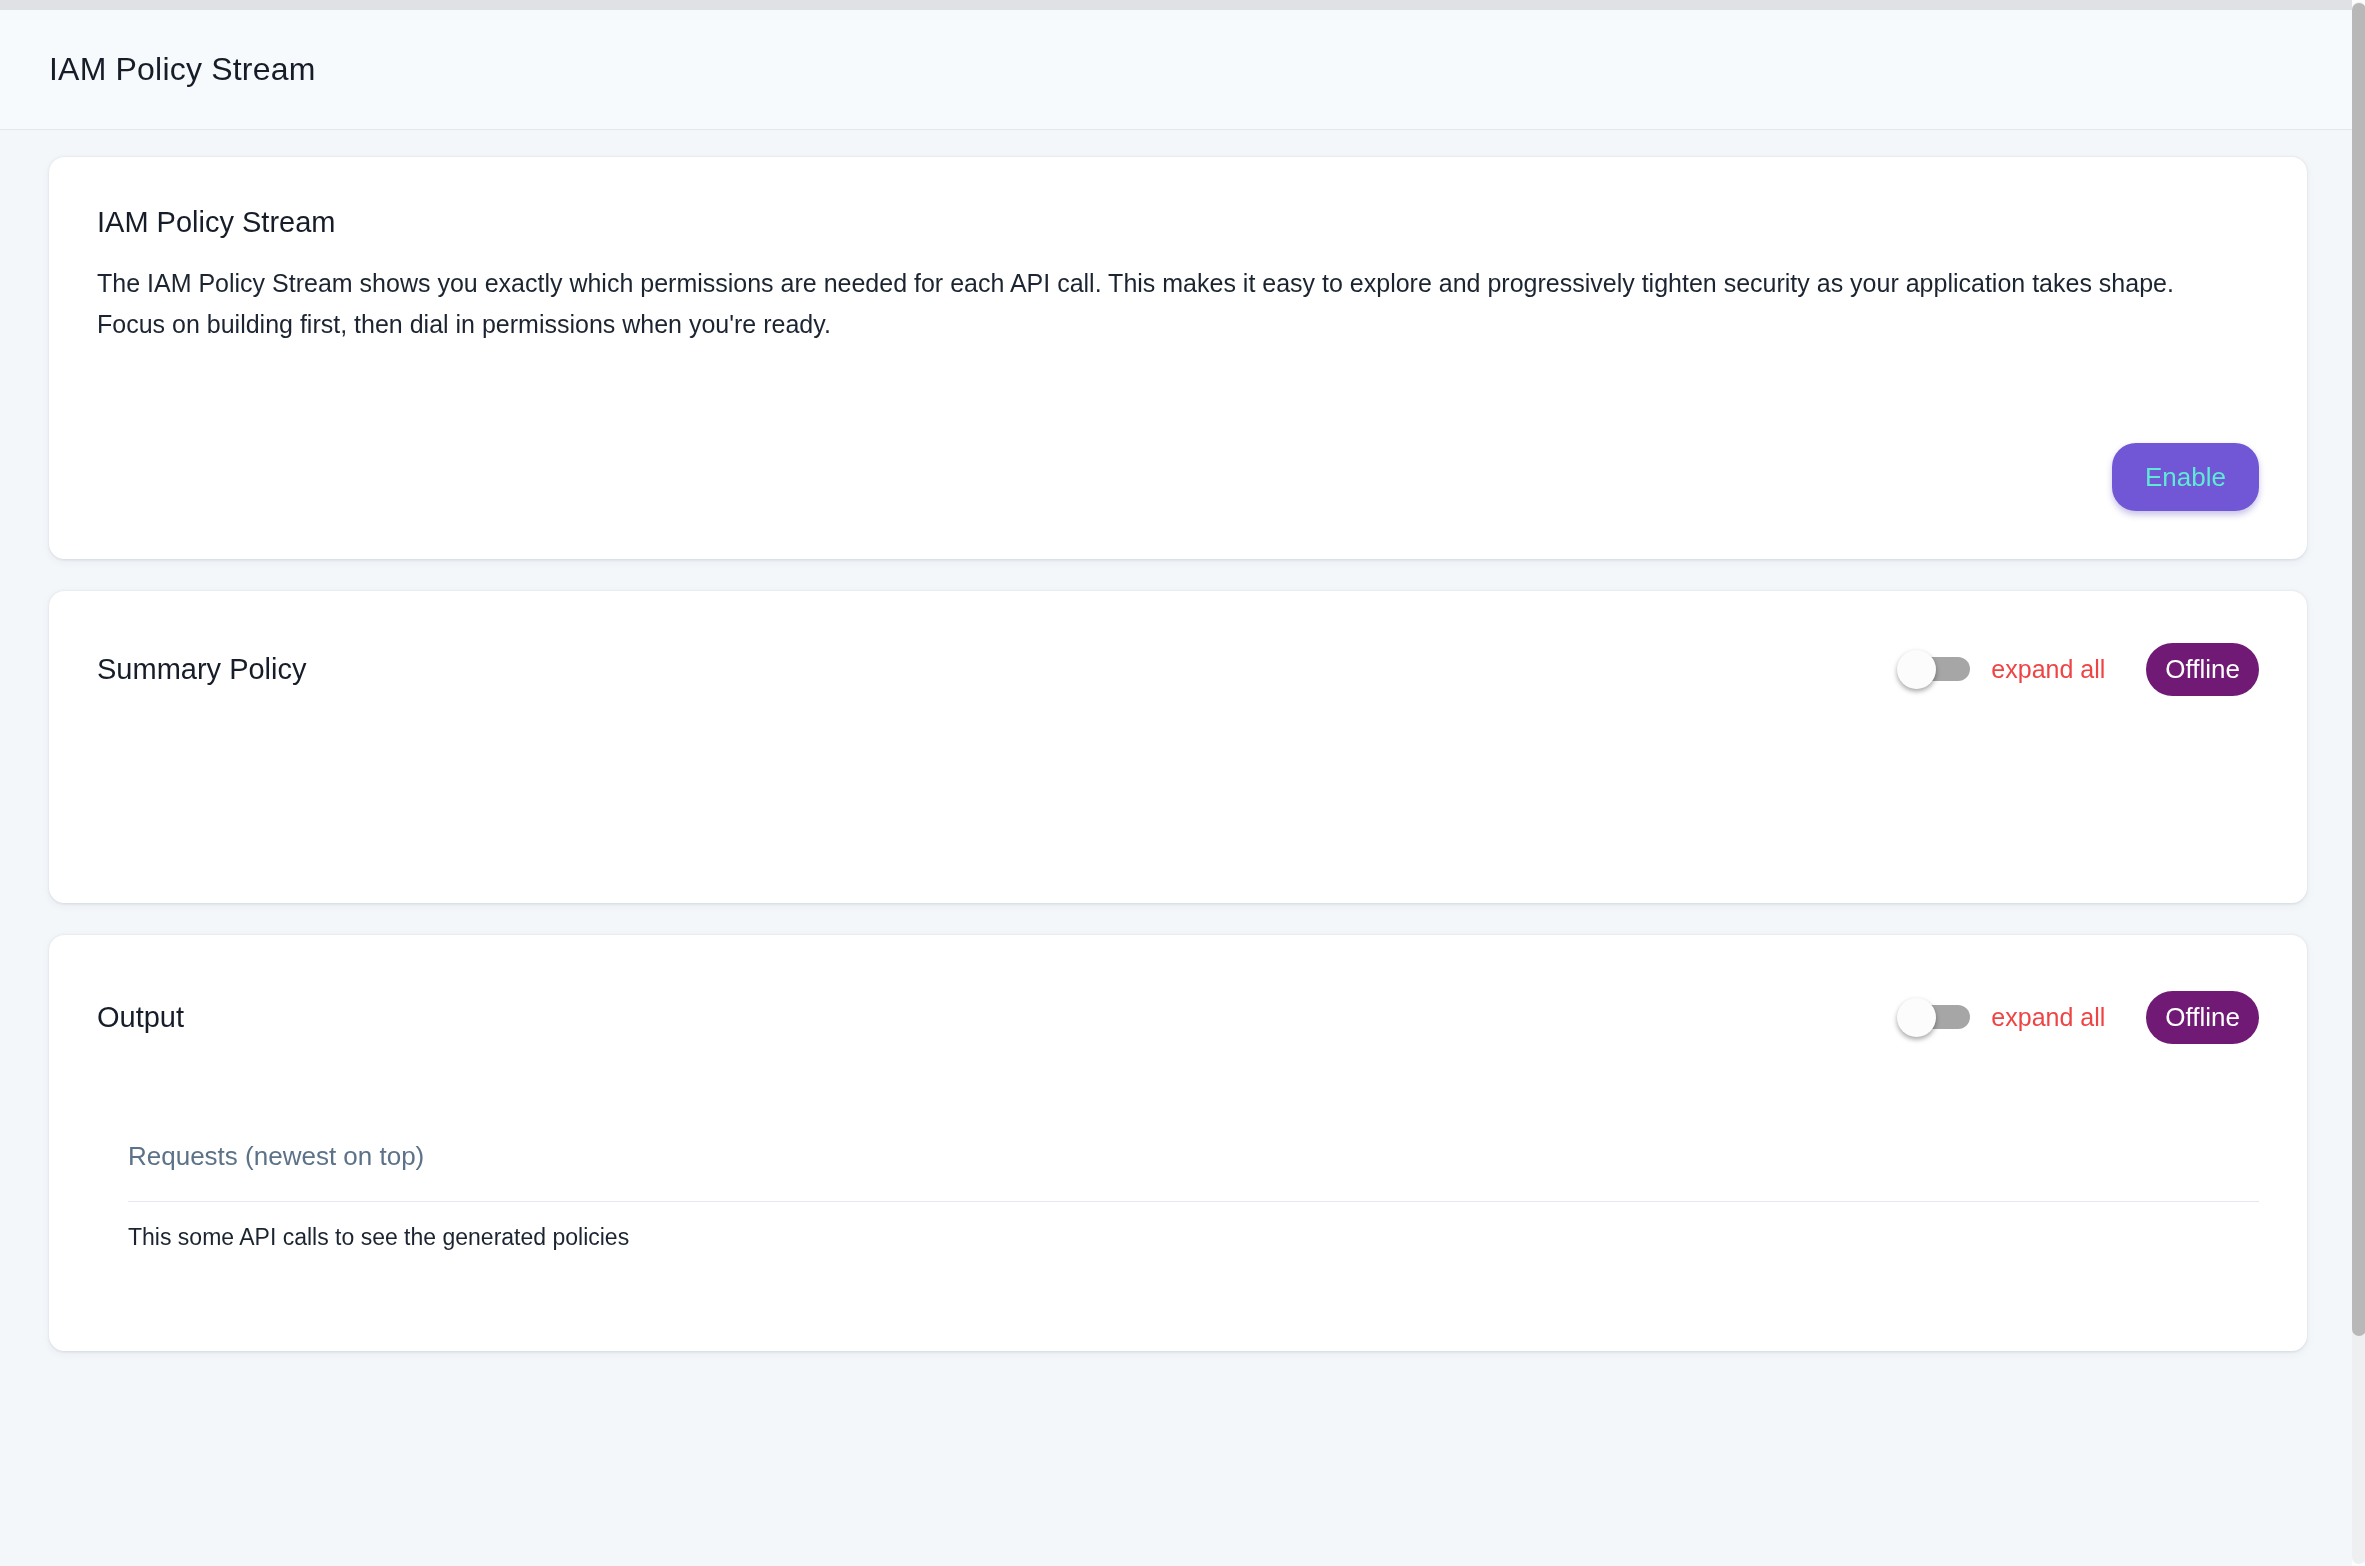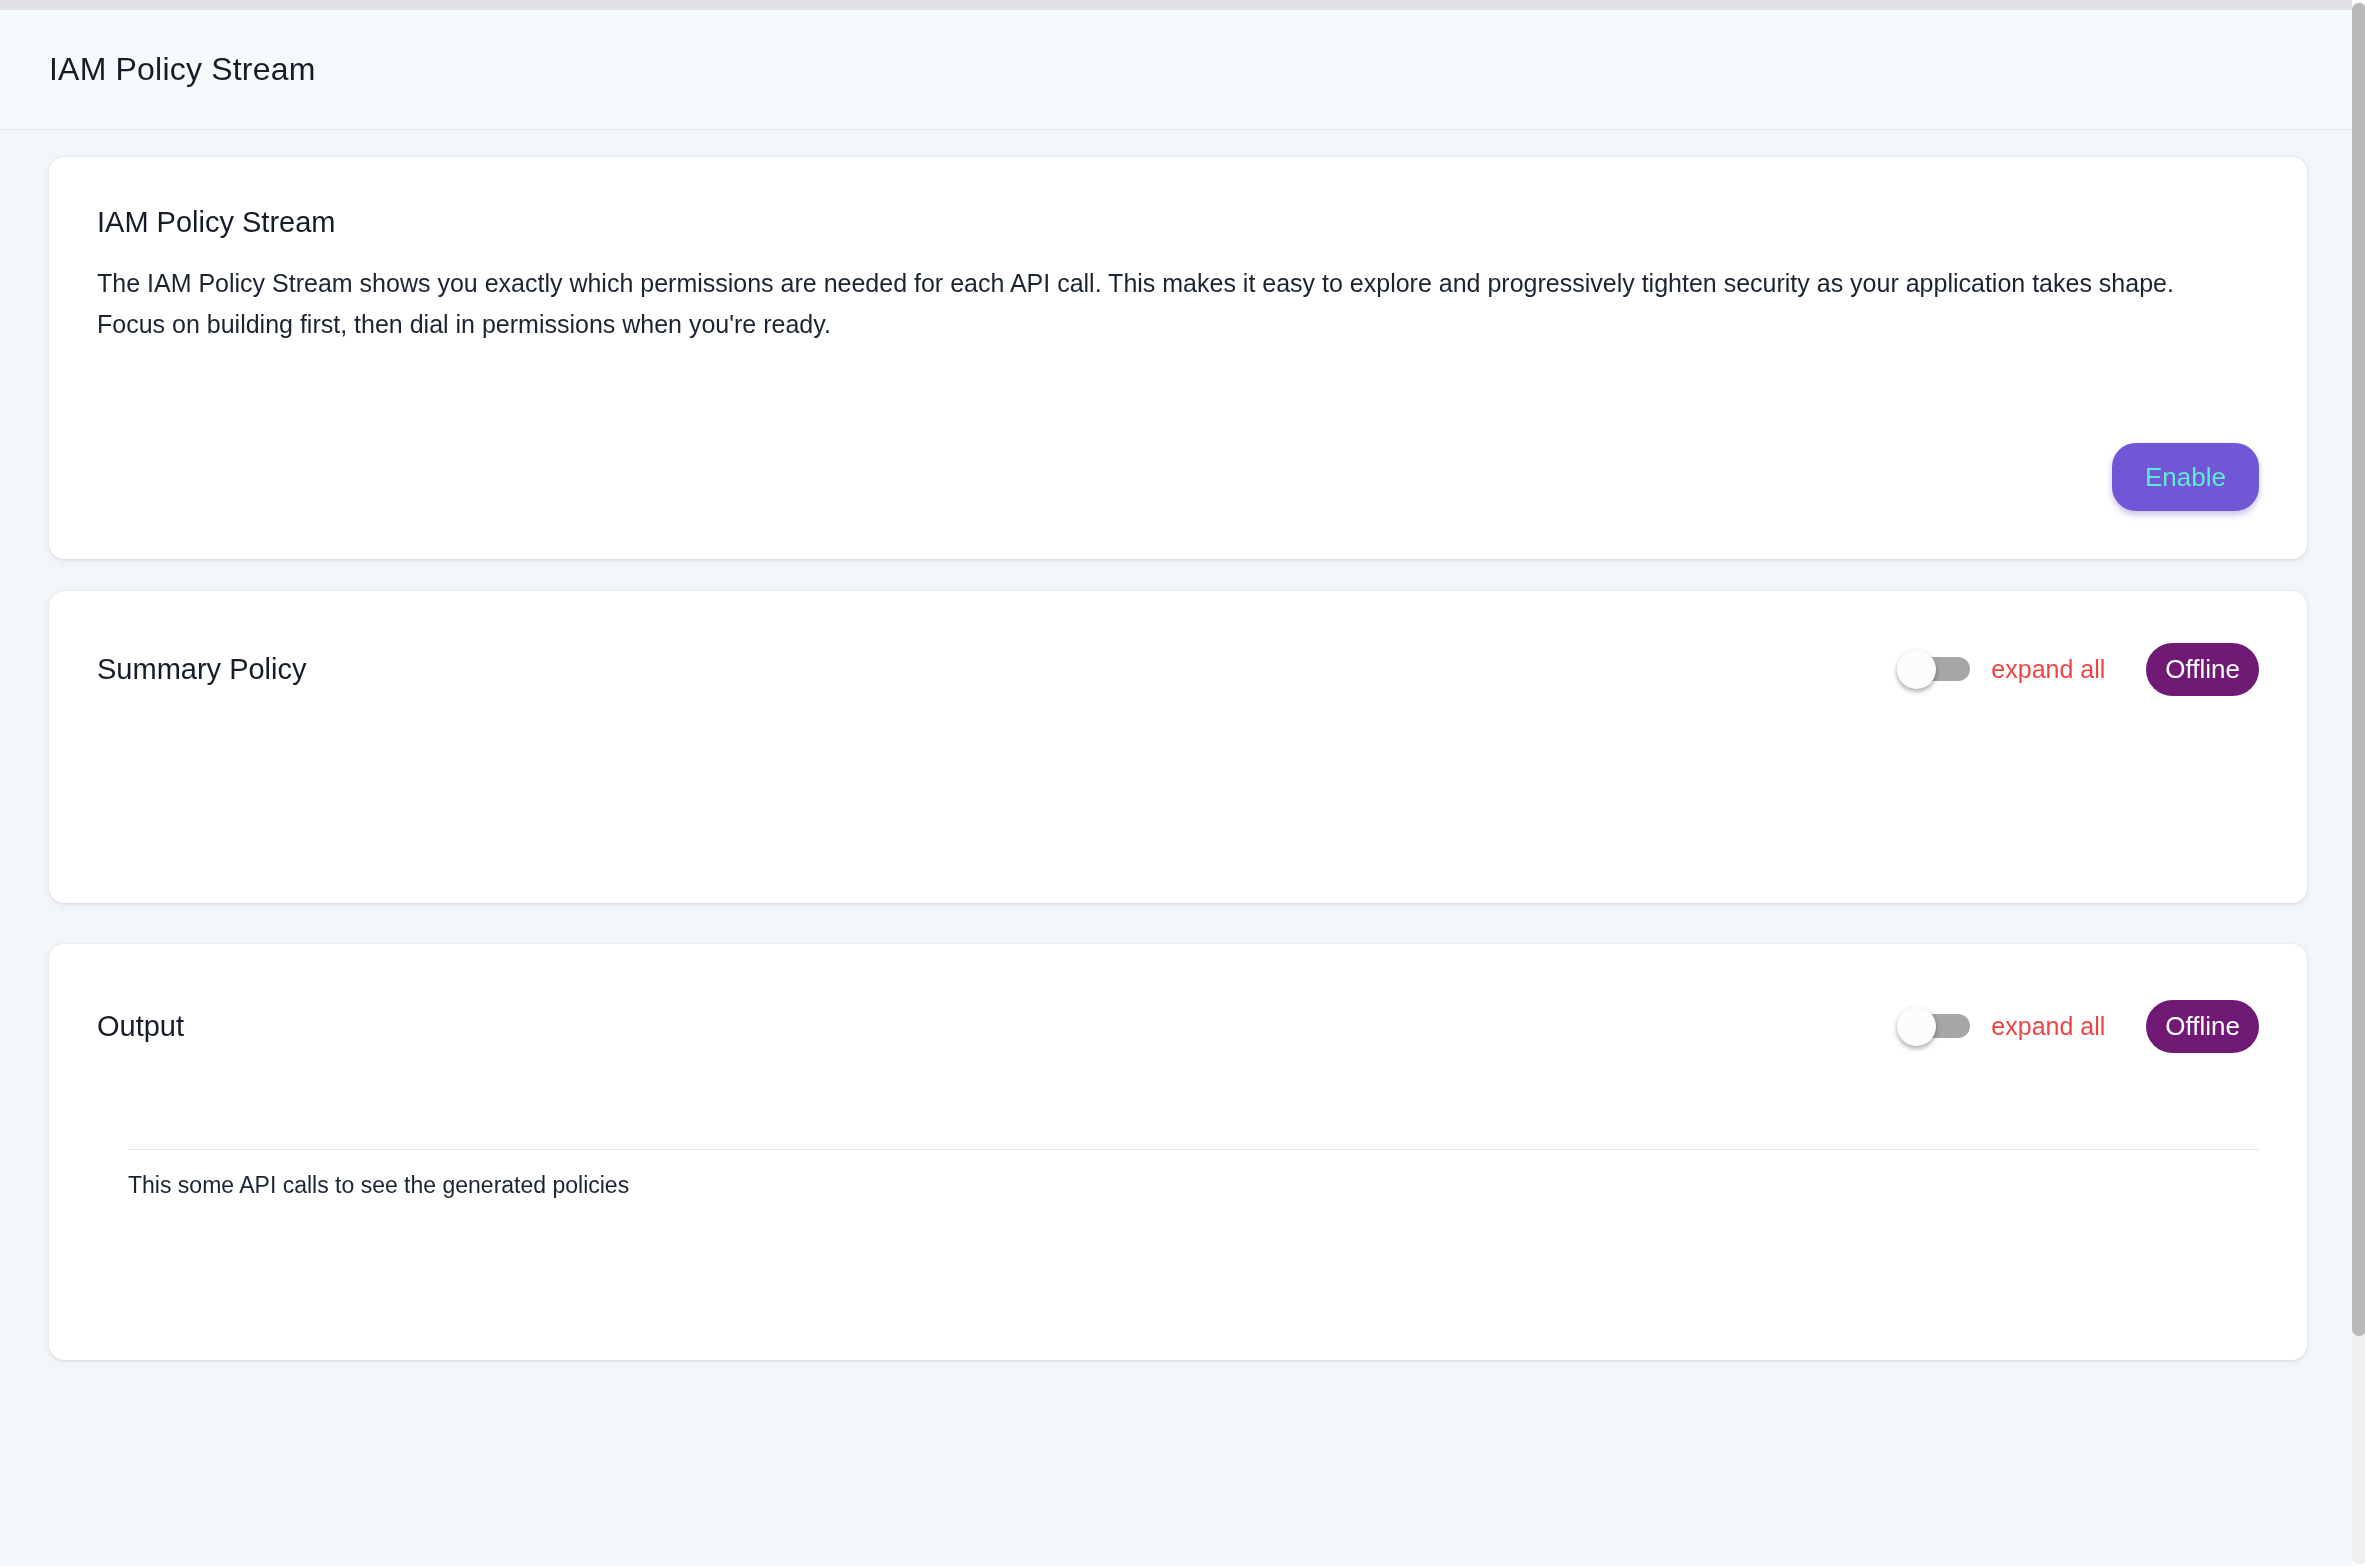--- a/index.html
+++ b/index.html
@@ -80,21 +80,21 @@
     font-size: 26px;
     cursor: pointer;
     box-shadow: 0 3.4px 6.8px rgba(80, 60, 180, 0.30);
   }
   .card.summary {
     margin-top: 32px;
     height: 312px;
     padding: 44px 48px;
   }
   .card.output {
-    margin-top: 41px;
+    margin-top: 32px;
     height: 416px;
     padding: 48px;
   }
   .card-head {
     display: flex;
     align-items: center;
     height: 68px;
   }
   .controls {
     margin-left: auto;
@@ -222,20 +222,21 @@
           <span class="switch">
             <span class="switch-track"></span>
             <span class="switch-thumb"></span>
           </span>
           <span class="expand-label">expand all</span>
           <span class="status-badge">Offline</span>
         </div>
       </div>
 
       <div class="requests">
+        <div class="requests-title">Requests (newest on top)</div>
         <hr class="requests-divider">
         <div class="requests-empty">This some API calls to see the generated policies</div>
       </div>
     </section>
 
   </main>
 
   <div class="scroll-rail">
     <div class="scroll-track"></div>
     <div class="scroll-thumb"></div>

